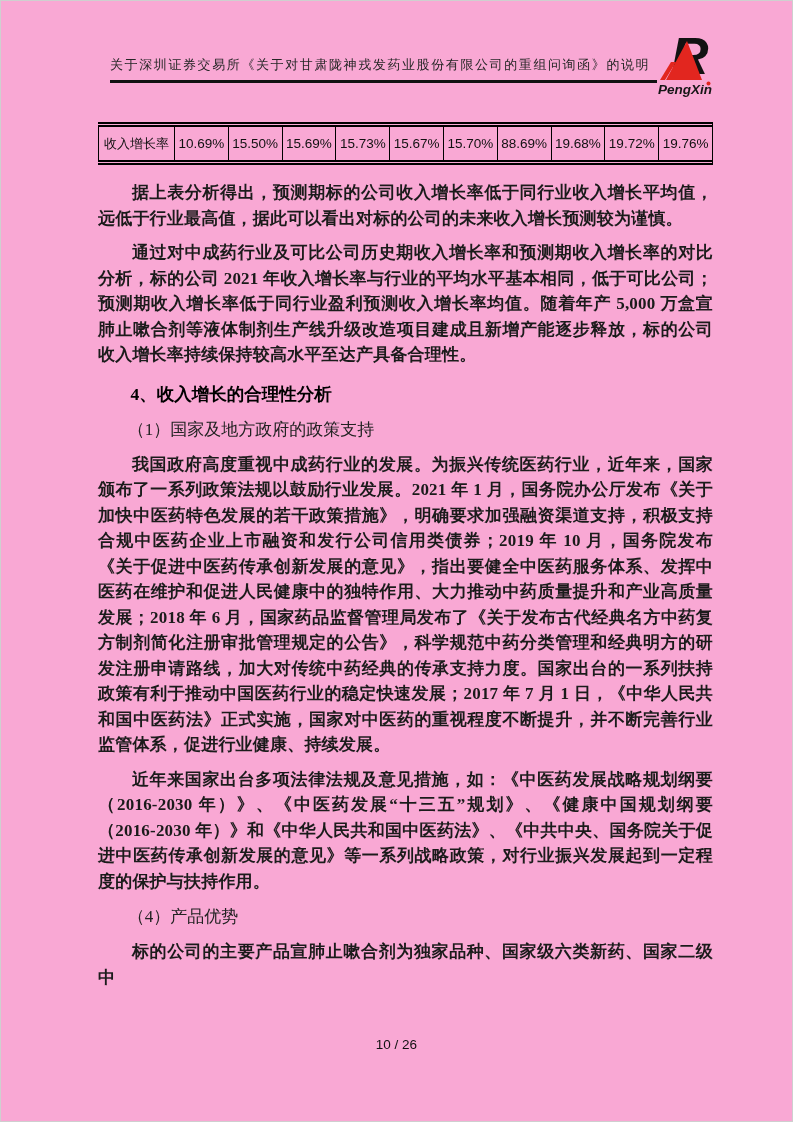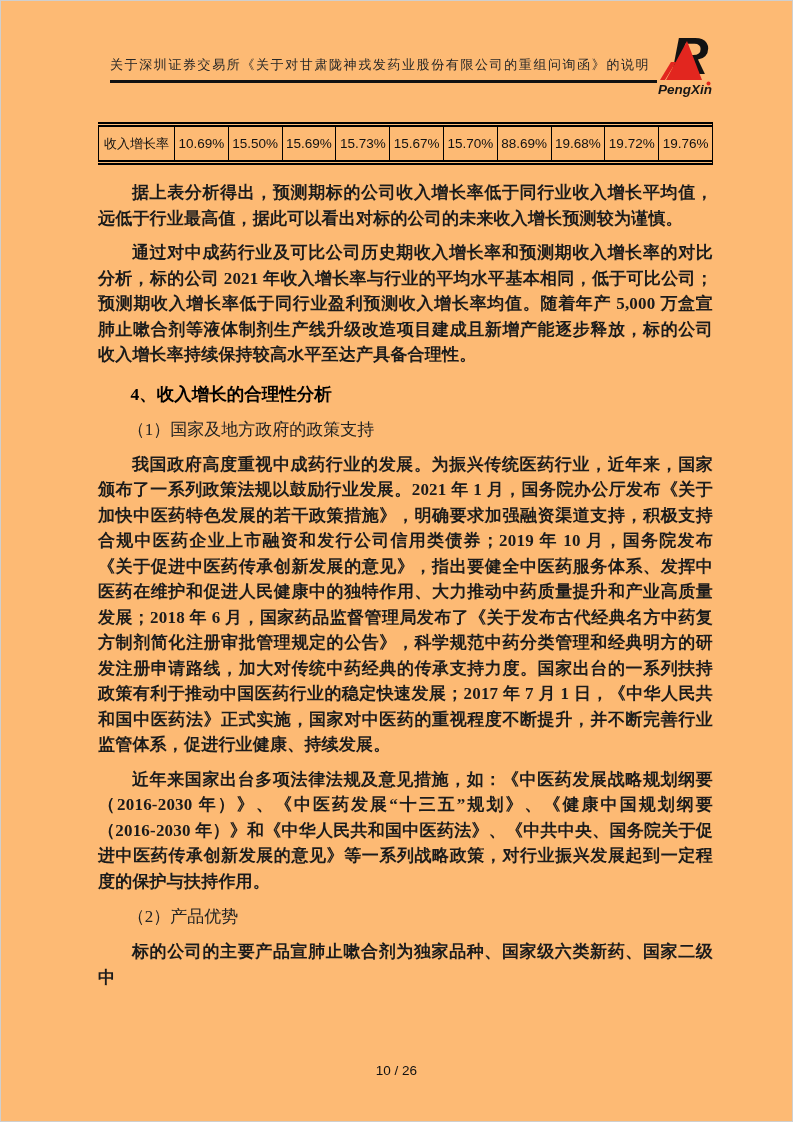--- a/index.html
+++ b/index.html
@@ -1,19 +1,19 @@
 <!DOCTYPE html>
 <html><head>
 <meta charset="utf-8">
 <style>
   html,body{margin:0;padding:0;background:#ffffff;}
   .page{
     position:relative;
     width:793px;height:1122px;
-    background:#fdba74;
+    background:#f9a8d4;
     box-shadow: inset 0 0 0 1px #cfcfcf;
     overflow:hidden;
     font-family:"Liberation Serif","DejaVu Serif",serif;
     color:#1b1b1b;
   }
   
   .doc-header{
     position:absolute;left:110px;top:56px;width:547px;
     border-bottom:3px solid #111;
     padding-bottom:6px;
@@ -62,21 +62,21 @@
     font-size:17.5px;line-height:26px;font-weight:bold;
     text-indent:1.85em;color:#000;
   }
   .content .h-sub{
     margin:10px 0 0 0;
     font-size:17px;line-height:26px;
     text-indent:1.75em;color:#222;
   }
   
   .footer{
-    position:absolute;left:0;right:0;top:1063px;
+    position:absolute;left:0;right:0;top:1037px;
     text-align:center;
     font-family:"Liberation Sans","DejaVu Sans",sans-serif;
     font-size:13.5px;color:#111;
   }
 </style>
 </head>
 <body>
 
 <div class="page">
 
@@ -111,19 +111,19 @@
     <div class="cell">19.76%</div>
   </div>
 
   <div class="content">
     <p class="first">据上表分析得出，预测期标的公司收入增长率低于同行业收入增长平均值，远低于行业最高值，据此可以看出对标的公司的未来收入增长预测较为谨慎。</p>
     <p>通过对中成药行业及可比公司历史期收入增长率和预测期收入增长率的对比分析，标的公司 2021 年收入增长率与行业的平均水平基本相同，低于可比公司；预测期收入增长率低于同行业盈利预测收入增长率均值。随着年产 5,000 万盒宣肺止嗽合剂等液体制剂生产线升级改造项目建成且新增产能逐步释放，标的公司收入增长率持续保持较高水平至达产具备合理性。</p>
     <div class="h-section">4、收入增长的合理性分析</div>
     <div class="h-sub">（1）国家及地方政府的政策支持</div>
     <p>我国政府高度重视中成药行业的发展。为振兴传统医药行业，近年来，国家颁布了一系列政策法规以鼓励行业发展。2021 年 1 月，国务院办公厅发布《关于加快中医药特色发展的若干政策措施》，明确要求加强融资渠道支持，积极支持合规中医药企业上市融资和发行公司信用类债券；2019 年 10 月，国务院发布《关于促进中医药传承创新发展的意见》，指出要健全中医药服务体系、发挥中医药在维护和促进人民健康中的独特作用、大力推动中药质量提升和产业高质量发展；2018 年 6 月，国家药品监督管理局发布了《关于发布古代经典名方中药复方制剂简化注册审批管理规定的公告》，科学规范中药分类管理和经典明方的研发注册申请路线，加大对传统中药经典的传承支持力度。国家出台的一系列扶持政策有利于推动中国医药行业的稳定快速发展；2017 年 7 月 1 日，《中华人民共和国中医药法》正式实施，国家对中医药的重视程度不断提升，并不断完善行业监管体系，促进行业健康、持续发展。</p>
     <p>近年来国家出台多项法律法规及意见措施，如：《中医药发展战略规划纲要（2016-2030 年）》、《中医药发展“十三五”规划》、《健康中国规划纲要（2016-2030 年）》和《中华人民共和国中医药法》、《中共中央、国务院关于促进中医药传承创新发展的意见》等一系列战略政策，对行业振兴发展起到一定程度的保护与扶持作用。</p>
-    <div class="h-sub">（2）产品优势</div>
+    <div class="h-sub">（4）产品优势</div>
     <p>标的公司的主要产品宣肺止嗽合剂为独家品种、国家级六类新药、国家二级中</p>
   </div>
 
   <div class="footer">10 / 26</div>
 
 </div>
 
 </body></html>

